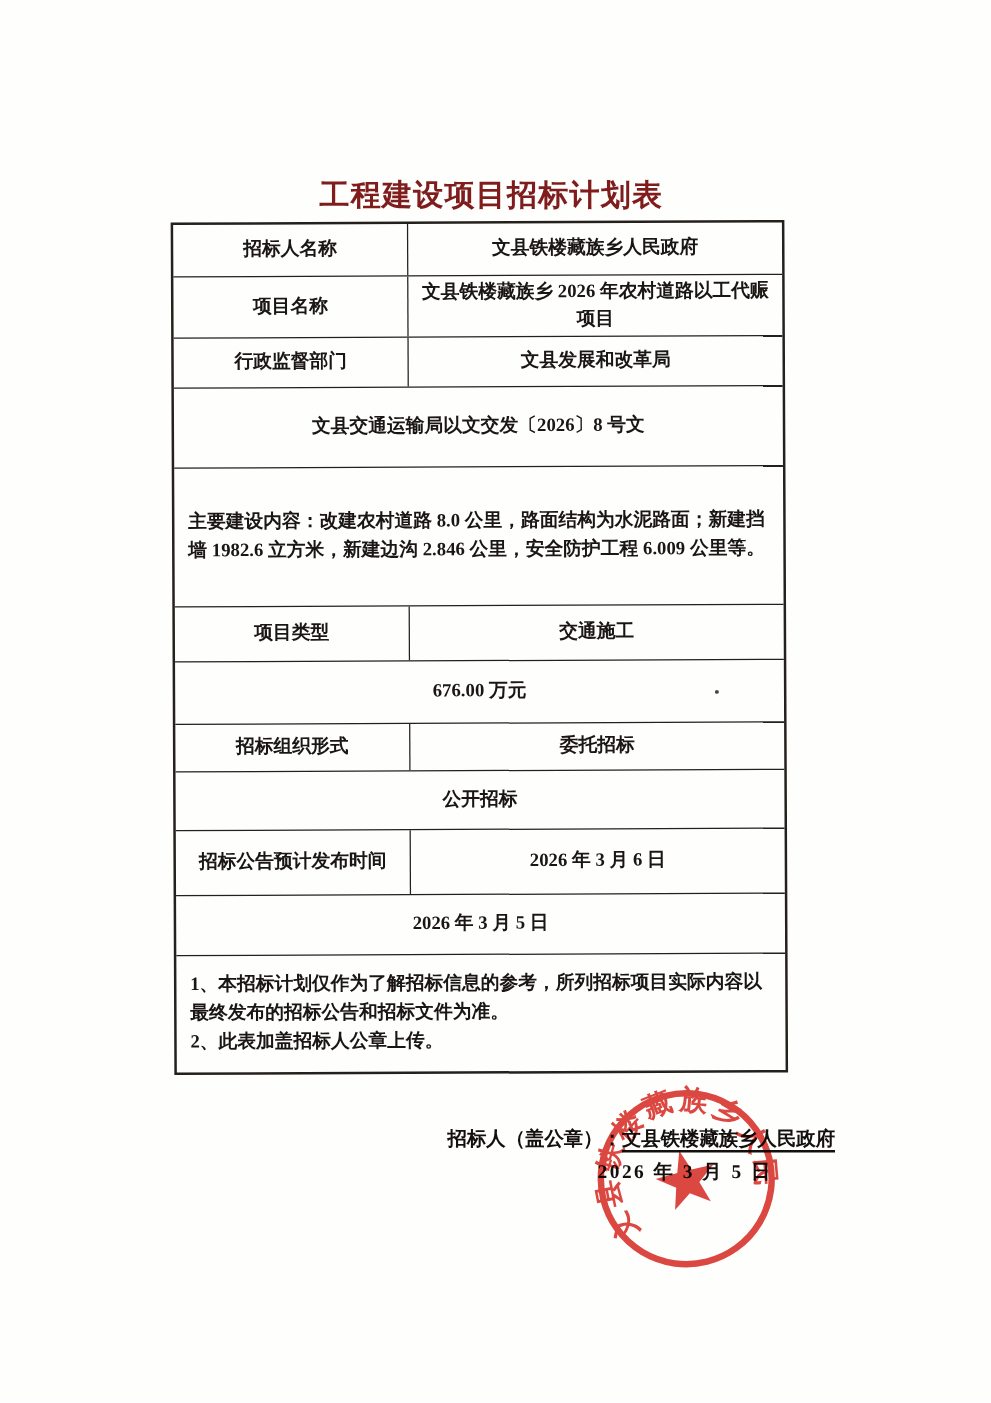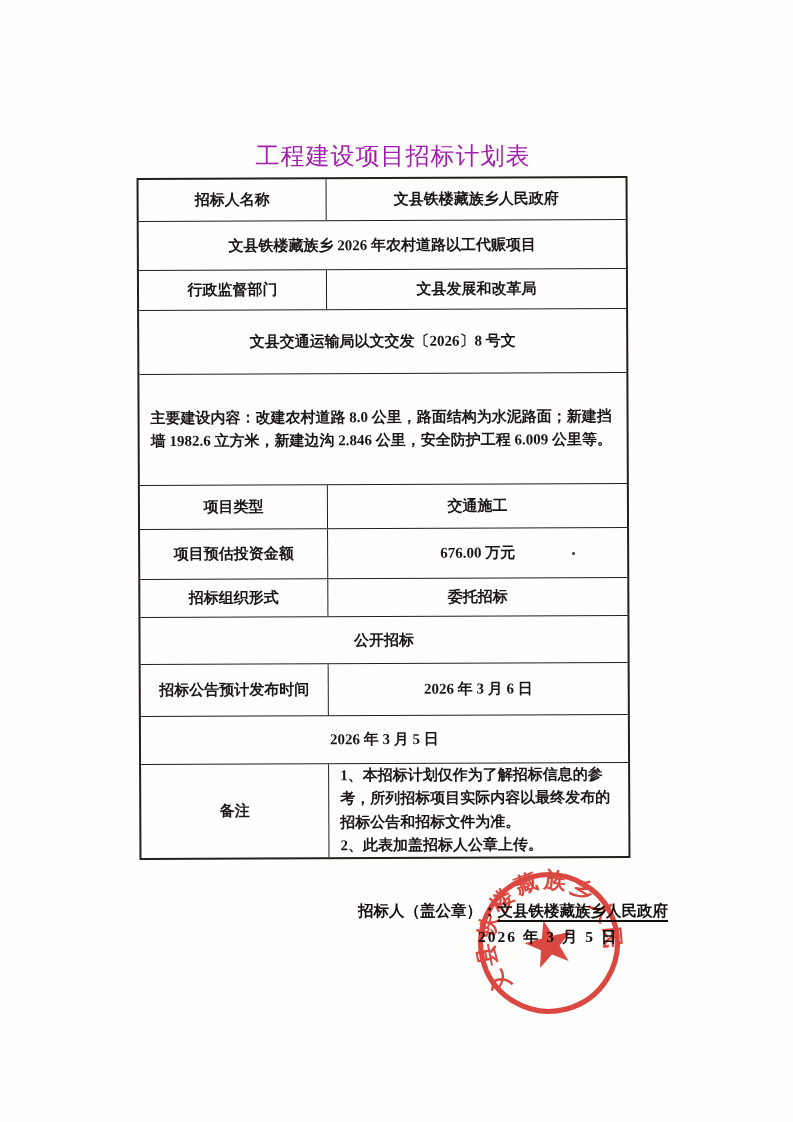--- a/index.html
+++ b/index.html
@@ -10,23 +10,23 @@
     background:#fefefd;
     font-family:"Liberation Serif","DejaVu Serif",serif;
     color:#1a1613;
     overflow:hidden;
   }
   .title {
     position:absolute;
     top:140px; left:0; width:786px;
     text-align:center;
     font-size:24px;
-    font-weight:normal;
+    font-weight:bold;
     letter-spacing:1px;
-    color:#a21caf;
+    color:#7f1d1d;
   }
   .table {
     position:absolute;
     left:138px; top:177px;
     width:491px;
     border:2.4px solid #24201c;
     transform:rotate(-0.25deg);
     background:#fefefd;
   }
   .row { display:flex; border-bottom:1.6px solid #24201c; }
@@ -103,56 +103,55 @@
 <div class="page">
 
   <div class="title">工程建设项目招标计划表</div>
 
   <div class="table">
     <div class="row r0">
       <div class="cell label">招标人名称</div>
       <div class="cell value">文县铁楼藏族乡人民政府</div>
     </div>
     <div class="row r1">
+      <div class="cell label">项目名称</div>
       <div class="cell value">文县铁楼藏族乡 2026 年农村道路以工代赈项目</div>
     </div>
     <div class="row r2">
       <div class="cell label">行政监督部门</div>
       <div class="cell value">文县发展和改革局</div>
     </div>
     <div class="row r3">
       <div class="cell value">文县交通运输局以文交发〔2026〕8 号文</div>
     </div>
     <div class="row r4">
       <div class="cell value left">主要建设内容：改建农村道路 8.0 公里，路面结构为水泥路面；新建挡墙 1982.6 立方米，新建边沟 2.846 公里，安全防护工程 6.009 公里等。</div>
     </div>
     <div class="row r5">
       <div class="cell label">项目类型</div>
       <div class="cell value">交通施工</div>
     </div>
     <div class="row r6">
-      <div class="cell label">项目预估投资金额</div>
       <div class="cell value">676.00 万元</div>
     </div>
     <div class="row r7">
       <div class="cell label">招标组织形式</div>
       <div class="cell value">委托招标</div>
     </div>
     <div class="row r8">
       <div class="cell value">公开招标</div>
     </div>
     <div class="row r9">
       <div class="cell label">招标公告预计发布时间</div>
       <div class="cell value">2026 年 3 月 6 日</div>
     </div>
     <div class="row r10">
       <div class="cell value">2026 年 3 月 5 日</div>
     </div>
     <div class="row r11">
-      <div class="cell label">备注</div>
       <div class="cell value left pre">1、本招标计划仅作为了解招标信息的参考，所列招标项目实际内容以最终发布的招标公告和招标文件为准。
 2、此表加盖招标人公章上传。</div>
     </div>
   </div>
 
   <div class="speck"></div>
 
   <div class="sig">
     <div class="sig-line1">
       <span>招标人（盖公章）：</span><span class="sig-name">文县铁楼藏族乡人民政府</span>

